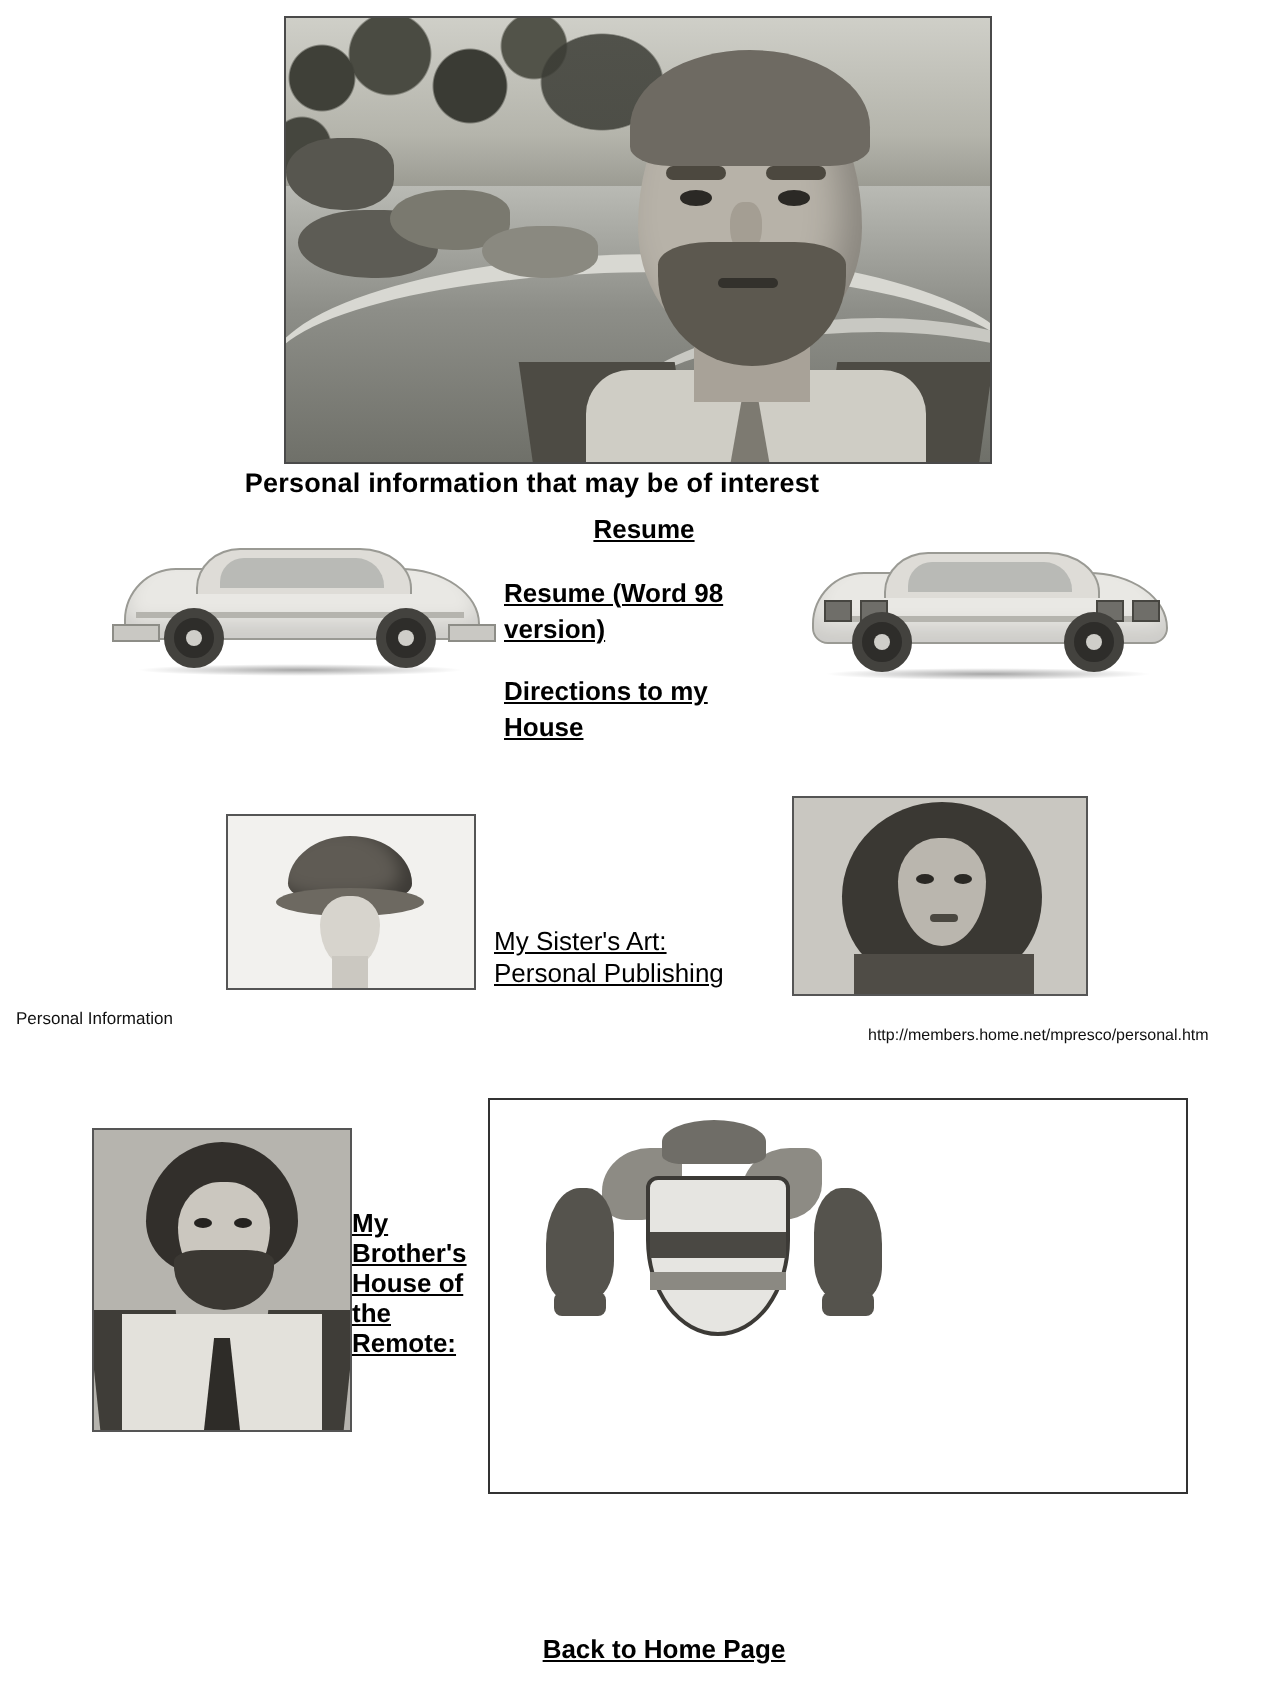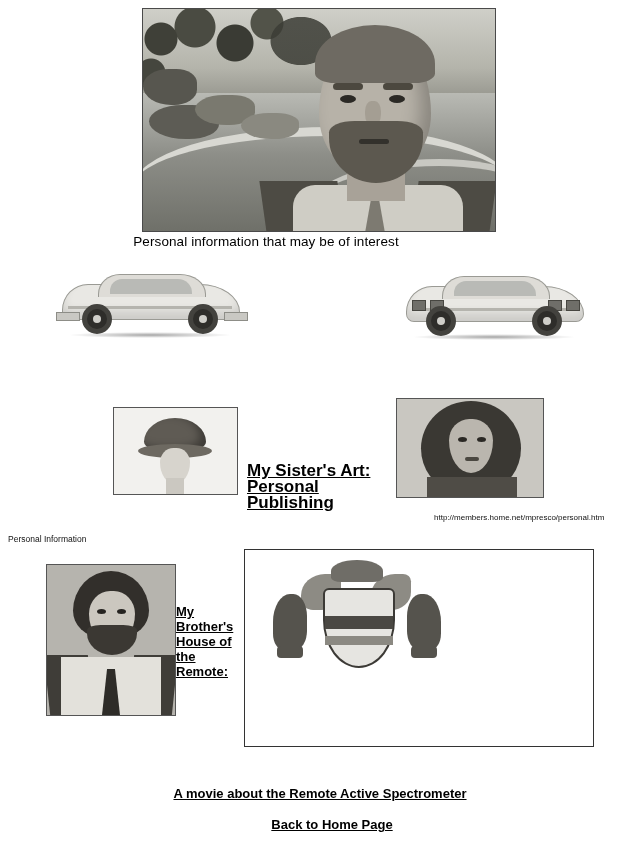--- a/index.html
+++ b/index.html
@@ -144,21 +144,21 @@
     width: 20px; height: 34px; background: #7d7a71;
     clip-path: polygon(30% 0, 70% 0, 100% 100%, 0 100%);
   }
 
   
   .headline {
     position: absolute;
     left: 0; top: 234px;
     width: 532px;
     text-align: center;
-    font-weight: normal;
+    font-weight: bold;
     font-size: 13.5px;
     letter-spacing: .1px;
   }
 
   
   .linkcol {
     position: absolute;
     left: 252px;
     top: 256px;
     width: 140px;
@@ -285,28 +285,28 @@
     background: #4a4740; border-radius: 3px;
   }
   .sis-body {
     position: absolute; left: 30px; top: 78px; width: 90px; height: 20px;
     background: #4f4c46;
   }
 
   .sister-label {
     position: absolute;
     left: 247px; top: 463px; width: 150px;
-    font-weight: bold; font-size: 17px; line-height: 16px;
+    font-weight: normal; font-size: 13px; line-height: 16px;
   }
   .sister-label a { color: #000; text-decoration: underline; }
   .sister-label .line1 { text-decoration: underline; display: inline; }
 
   
   .ftr-left {
-    position: absolute; left: 8px; top: 534px;
+    position: absolute; left: 8px; top: 504px;
     font-size: 8.5px; color: #111;
   }
   .ftr-right {
     position: absolute; left: 434px; top: 513px;
     font-size: 8px; color: #111;
   }
 
   
   .bro-box { left: 46px; top: 564px; width: 128px; height: 150px; }
   .bro-bg { position: absolute; inset: 0; background: #b6b4ae; }
@@ -433,20 +433,31 @@
     <div class="brow-r"></div>
     <div class="eye-l"></div>
     <div class="eye-r"></div>
     <div class="nose"></div>
     <div class="beard"></div>
     <div class="mouth"></div>
   </div>
 
   <div class="headline">Personal information that may be of interest</div>
 
+  <div class="linkcol">
+    <div class="link-row first">
+      <a href="#">Resume</a>
+    </div>
+    <div class="link-row">
+      <a href="#">Resume (Word 98 version)</a>
+    </div>
+    <div class="link-row">
+      <a href="#">Directions to my House</a>
+    </div>
+  </div>
 
   <div class="car car-left">
     <div class="car-shadow"></div>
     <div class="car-body"></div>
     <div class="car-roof"></div>
     <div class="car-glass"></div>
     <div class="car-stripe"></div>
     <div class="car-bumper bl"></div>
     <div class="car-bumper br"></div>
     <div class="wheel w1">
@@ -533,20 +544,17 @@
       <div class="lion right">
           <div class="legs"></div>
         </div>
       <div class="shield">
         <div class="band"></div>
         <div class="band2"></div>
       </div>
     </div>
   </div>
 
-  <div class="bottom-link movie-link">
-    <a href="#">A movie about the Remote Active Spectrometer</a>
-  </div>
   <div class="bottom-link home-link">
     <a href="#">Back to Home Page</a>
   </div>
 
 </div>
 
 </body></html>

